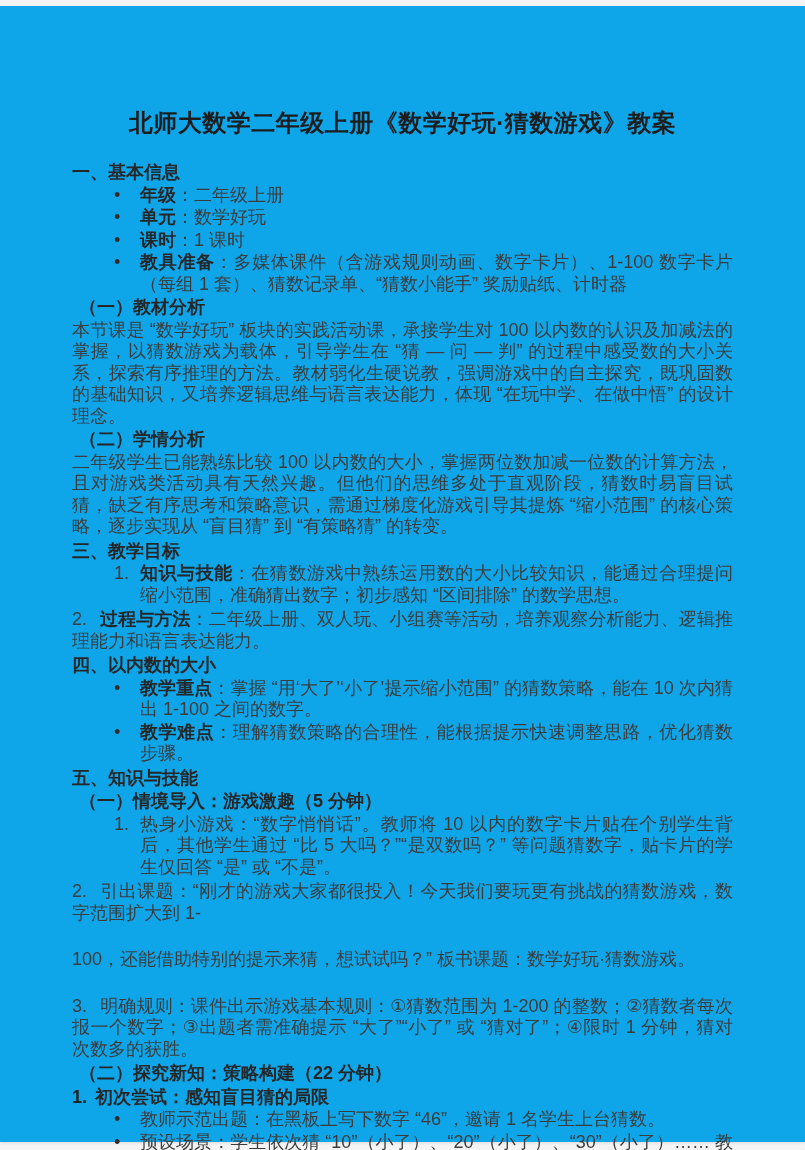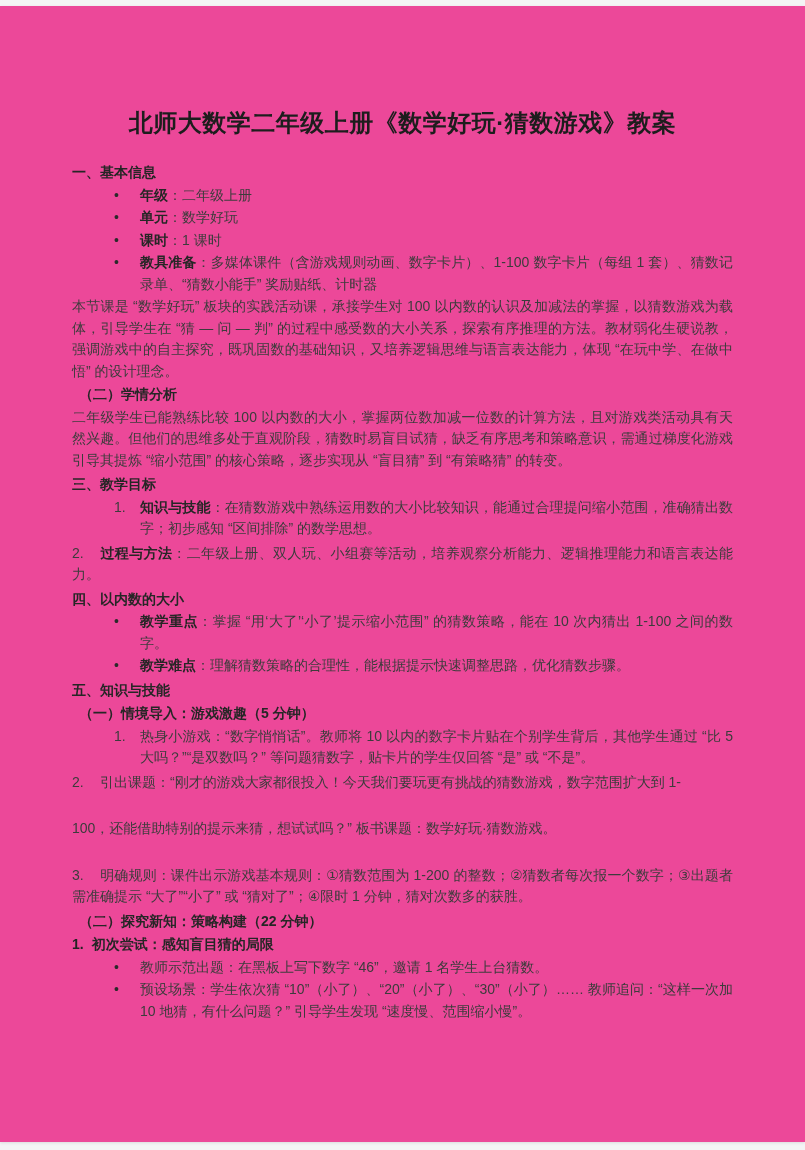--- a/index.html
+++ b/index.html
@@ -14,36 +14,36 @@
     height: 1150px;
     background: #f4f4f5;
     overflow: hidden;
   }
   .page {
     position: absolute;
     top: 6px;
     left: 0;
     width: 805px;
     height: 1136px;
-    background: #ec4899;
+    background: #0ea5e9;
     box-shadow: 0 1px 3px rgba(0,0,0,0.10);
     box-sizing: border-box;
     padding: 100px 72px 0 72px;
   }
   .doc-title {
     margin: 0 0 22px 0;
     text-align: center;
     font-size: 24px;
     line-height: 34px;
     font-weight: bold;
     color: #1d1d1d;
     letter-spacing: 0.5px;
   }
   .block {
-    font-size: 14px;
+    font-size: 18px;
     line-height: 21.5px;
     color: #3c3c3c;
     text-align: justify;
     margin: 1px 0;
   }
   .block .b { font-weight: bold; color: #262626; }
   .h1 {
     font-weight: bold;
     color: #222222;
     margin: 3px 0 1px 0;
@@ -94,20 +94,21 @@
 
 <div class="canvas">
   <div class="page">
     <h1 class="doc-title">北师大数学二年级上册《数学好玩·猜数游戏》教案</h1>
     <div id="content">
         <div class="block h1"><span class="b">一、基本信息</span></div>
         <div class="block bullet"><span class="marker">•</span><span class="b">年级</span><span>：二年级上册</span></div>
         <div class="block bullet"><span class="marker">•</span><span class="b">单元</span><span>：数学好玩</span></div>
         <div class="block bullet"><span class="marker">•</span><span class="b">课时</span><span>：1 课时</span></div>
         <div class="block bullet"><span class="marker">•</span><span class="b">教具准备</span><span>：多媒体课件（含游戏规则动画、数字卡片）、1-100 数字卡片（每组 1 套）、猜数记录单、“猜数小能手” 奖励贴纸、计时器</span></div>
+        <div class="block h2"><span class="b">（一）教材分析</span></div>
         <div class="block p"><span>本节课是 “数学好玩” 板块的实践活动课，承接学生对 100 以内数的认识及加减法的掌握，以猜数游戏为载体，引导学生在 “猜 — 问 — 判” 的过程中感受数的大小关系，探索有序推理的方法。教材弱化生硬说教，强调游戏中的自主探究，既巩固数的基础知识，又培养逻辑思维与语言表达能力，体现 “在玩中学、在做中悟” 的设计理念。</span></div>
         <div class="block h2"><span class="b">（二）学情分析</span></div>
         <div class="block p"><span>二年级学生已能熟练比较 100 以内数的大小，掌握两位数加减一位数的计算方法，且对游戏类活动具有天然兴趣。但他们的思维多处于直观阶段，猜数时易盲目试猜，缺乏有序思考和策略意识，需通过梯度化游戏引导其提炼 “缩小范围” 的核心策略，逐步实现从 “盲目猜” 到 “有策略猜” 的转变。</span></div>
         <div class="block h1"><span class="b">三、教学目标</span></div>
         <div class="block num1"><span class="marker">1.</span><span class="b">知识与技能</span><span>：在猜数游戏中熟练运用数的大小比较知识，能通过合理提问缩小范围，准确猜出数字；初步感知 “区间排除” 的数学思想。</span></div>
         <div class="block num0"><span class="marker">2.</span><span class="b">过程与方法</span><span>：二年级上册、双人玩、小组赛等活动，培养观察分析能力、逻辑推理能力和语言表达能力。</span></div>
         <div class="block h1"><span class="b">四、以内数的大小</span></div>
         <div class="block bullet"><span class="marker">•</span><span class="b">教学重点</span><span>：掌握 “用‘大了’‘小了’提示缩小范围” 的猜数策略，能在 10 次内猜出 1-100 之间的数字。</span></div>
         <div class="block bullet"><span class="marker">•</span><span class="b">教学难点</span><span>：理解猜数策略的合理性，能根据提示快速调整思路，优化猜数步骤。</span></div>
         <div class="block h1"><span class="b">五、知识与技能</span></div>

